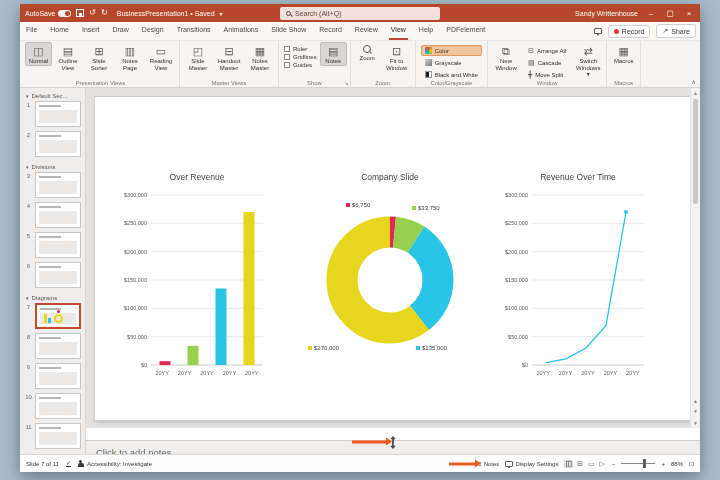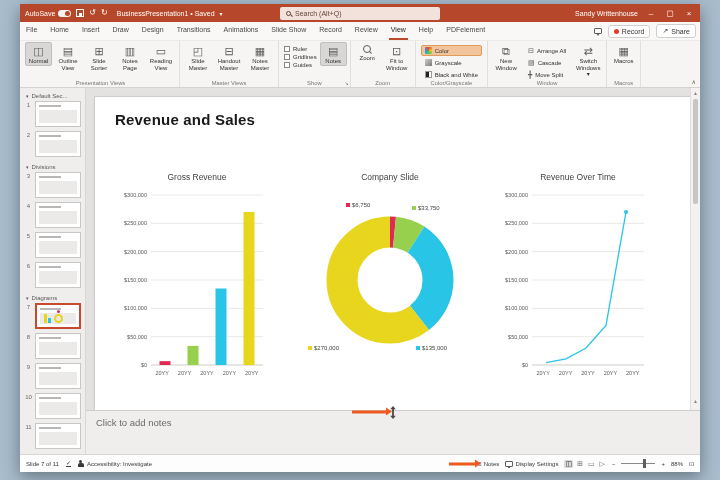--- a/index.html
+++ b/index.html
@@ -90,21 +90,21 @@
   .chart{position:absolute;top:72px;width:180px;height:220px}
   .c1{left:12px}.c2{left:205px}.c3{left:393px}
   .chart-title{text-align:center;font-size:8.5px;color:#3f3f3f;height:16px;padding-top:3px}
   .dlabel{position:absolute;display:flex;align-items:center;gap:2px;font-size:6px;color:#404040;white-space:nowrap}
   .dswatch{width:4px;height:4px;flex:0 0 auto}
   .vscroll{position:absolute;right:0;top:0;bottom:0;width:10px;background:#f3f2f1;border-left:1px solid #e1dfdd;
            font-size:5px;color:#8a8886;text-align:center}
   .sarrow{position:absolute;left:0;right:0;height:10px;line-height:10px}
   .sa-top{top:0}.sa-prev{bottom:22px}.sa-next{bottom:12px}.sa-bot{bottom:0}
   .sthumb{position:absolute;left:2px;right:2px;top:11px;height:105px;background:#c8c6c4;border-radius:2px}
-  .notespane{position:absolute;left:66px;right:0;bottom:18px;height:44px;background:#efeeed;
+  .notespane{position:absolute;left:66px;right:0;bottom:18px;height:14px;background:#efeeed;
              border-top:1px solid #cfcdcb}
   .notes-text{position:absolute;left:10px;top:6px;font-size:9.5px;color:#6a6a6a}
   .grip{position:absolute;left:50%;top:-6px;transform:translateX(-50%);width:8px;height:13px}
   
   .status{position:absolute;left:0;right:0;bottom:0;height:18px;background:#fdfdfd;border-top:1px solid #d8d6d4;
           display:flex;align-items:center;font-size:6px;color:#3b3a39;padding:0 6px;gap:7px}
   .spell{font-size:6px;border-bottom:1px solid #3b3a39;line-height:6px}
   .axs{display:flex;align-items:center;gap:3px}
   .i-person{width:6px;height:8px;position:relative}
   .i-person::before{content:"";position:absolute;left:1.5px;top:0;width:3px;height:3px;border-radius:50%;background:#3b3a39}
@@ -369,22 +369,21 @@
             <div class="t-box"></div>
           </div>
           <div class="t-row">
             <div class="t-num">11</div>
             <div class="t-box"></div>
           </div>
         </div>
 
       <div class="canvas">
         <div class="slide">
-          <div class="slide-title">Revenue and Sales</div>
-          <div class="chart c1" id="chart0"><div class="chart-title">Gross Revenue</div><svg width="180" height="200" viewBox="0 0 180 200">
+          <div class="chart c1" id="chart0"><div class="chart-title">Over Revenue</div><svg width="180" height="200" viewBox="0 0 180 200">
                 <line x1="44" y1="10" x2="156" y2="10" stroke="#e2e0de" stroke-width="0.7"></line>
                 <text x="40" y="12" font-size="5.5" fill="#595959" text-anchor="end">$300,000</text>
                 <line x1="44" y1="38.33333333333333" x2="156" y2="38.33333333333333" stroke="#e2e0de" stroke-width="0.7"></line>
                 <text x="40" y="40.33333333333333" font-size="5.5" fill="#595959" text-anchor="end">$250,000</text>
                 <line x1="44" y1="66.66666666666666" x2="156" y2="66.66666666666666" stroke="#e2e0de" stroke-width="0.7"></line>
                 <text x="40" y="68.66666666666666" font-size="5.5" fill="#595959" text-anchor="end">$200,000</text>
                 <line x1="44" y1="95" x2="156" y2="95" stroke="#e2e0de" stroke-width="0.7"></line>
                 <text x="40" y="97" font-size="5.5" fill="#595959" text-anchor="end">$150,000</text>
                 <line x1="44" y1="123.33333333333333" x2="156" y2="123.33333333333333" stroke="#e2e0de" stroke-width="0.7"></line>
                 <text x="40" y="125.33333333333333" font-size="5.5" fill="#595959" text-anchor="end">$100,000</text>

